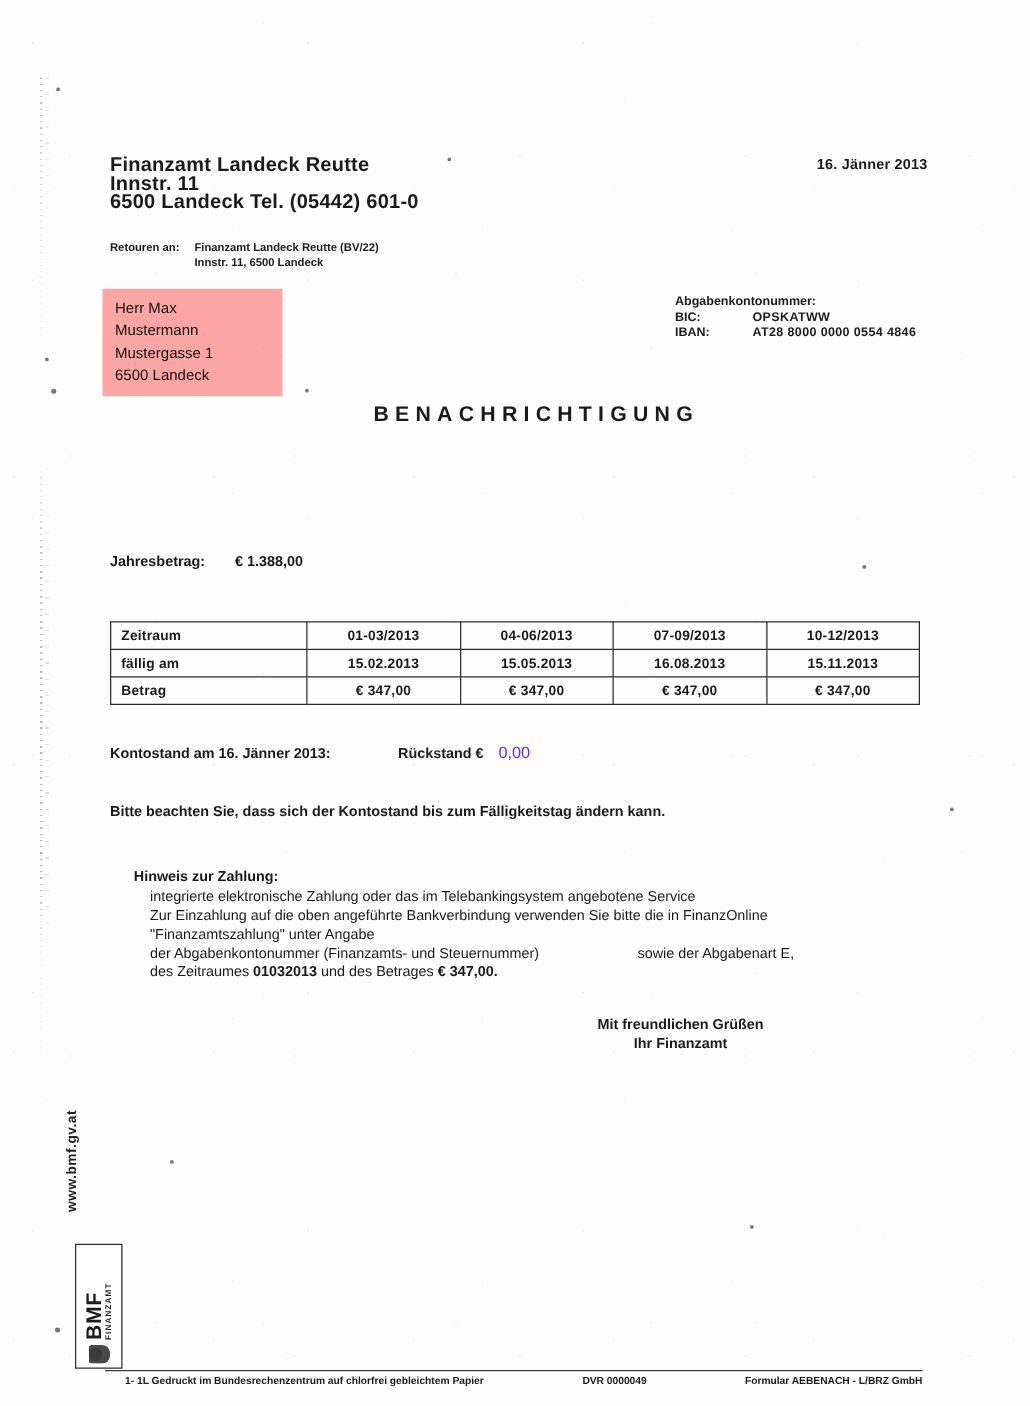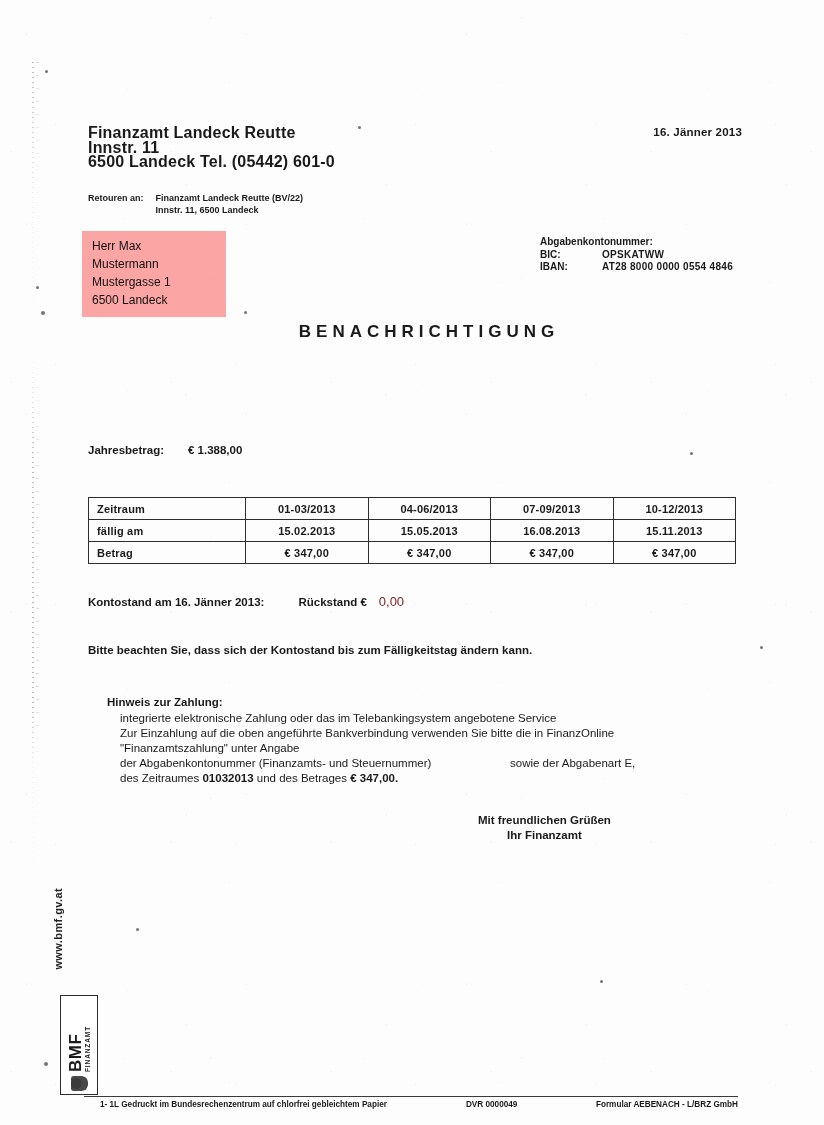--- a/index.html
+++ b/index.html
@@ -183,24 +183,24 @@
 
   .balance {
     position: absolute;
     left: 88px;
     top: 594px;
     font-size: 11.5px;
     font-weight: bold;
     display: flex;
     align-items: baseline;
   }
-  .balance-date { margin-right: 34px; }
+  .balance-date { margin-right: 54px; }
   .balance-amount {
     margin-left: 12px;
-    color: #7f1d1d;
+    color: #6d28d9;
     font-weight: normal;
     font-size: 13px;
   }
 
   .note-line {
     position: absolute;
     left: 88px;
     top: 644px;
     font-size: 11.5px;
     font-weight: bold;

